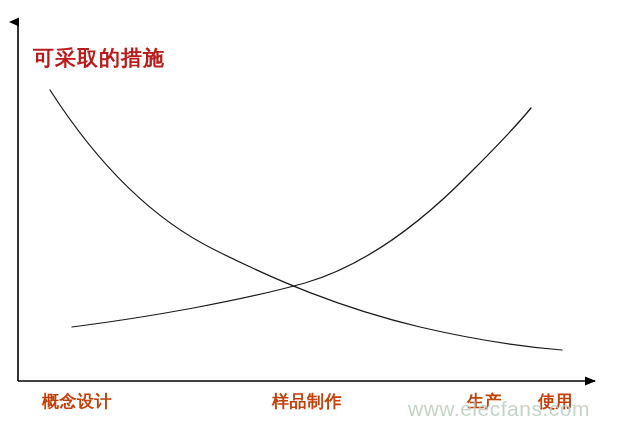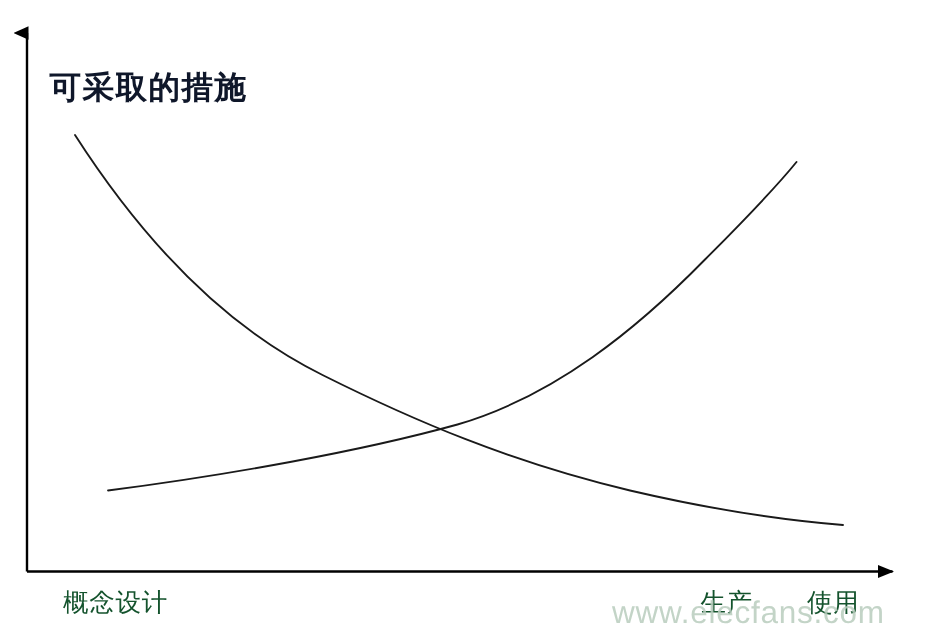--- a/index.html
+++ b/index.html
@@ -25,21 +25,21 @@
   #chart-svg {
     position: absolute;
     left: 0;
     top: 0;
     width: 619px;
     height: 425px;
     display: block;
   }
   .series-label {
     position: absolute;
-    color: #0f172a;
+    color: #b91c1c;
     font-family: "Liberation Serif", "DejaVu Serif", serif;
     font-weight: bold;
     font-size: 21px;
     letter-spacing: 1px;
     white-space: nowrap;
     line-height: 1;
   }
   #label-measures {
     left: 33px;
     top: 48px;
@@ -51,23 +51,23 @@
   #x-tick-labels {
     position: absolute;
     left: 0;
     top: 392px;
     width: 619px;
     height: 33px;
   }
   .x-tick-label {
     position: absolute;
     top: 0;
-    color: #14532d;
+    color: #c2410c;
     font-family: "Liberation Serif", "DejaVu Serif", serif;
-    font-weight: normal;
+    font-weight: bold;
     font-size: 17px;
     letter-spacing: 0.5px;
     white-space: nowrap;
     line-height: 1.15;
   }
   #watermark {
     position: absolute;
     left: 408px;
     top: 398px;
     color: #b9cdbe;
@@ -102,19 +102,20 @@
     <path d="M50,90 C95,160 150,218 215,250 C275,280 340,308 420,327 C480,341 525,347 562,350" fill="none" stroke="#1a1a1a" stroke-width="1.25" stroke-linecap="round"></path>
 
     <path d="M72,327 C150,317 240,301 305,283 C370,264 425,219 470,173 C500,143 518,124 531,108" fill="none" stroke="#1a1a1a" stroke-width="1.25" stroke-linecap="round"></path>
   </svg>
 
   <div class="series-label" id="label-measures">可采取的措施</div>
 
 
   <div id="x-tick-labels">
     <div class="x-tick-label" style="left:42px;">概念设计</div>
+    <div class="x-tick-label" style="left:272px;">样品制作</div>
     <div class="x-tick-label" style="left:467px;">生产</div>
     <div class="x-tick-label" style="left:538px;">使用</div>
   </div>
 
   <div id="watermark">www.elecfans.com</div>
 
 </div>
 
 </body></html>

